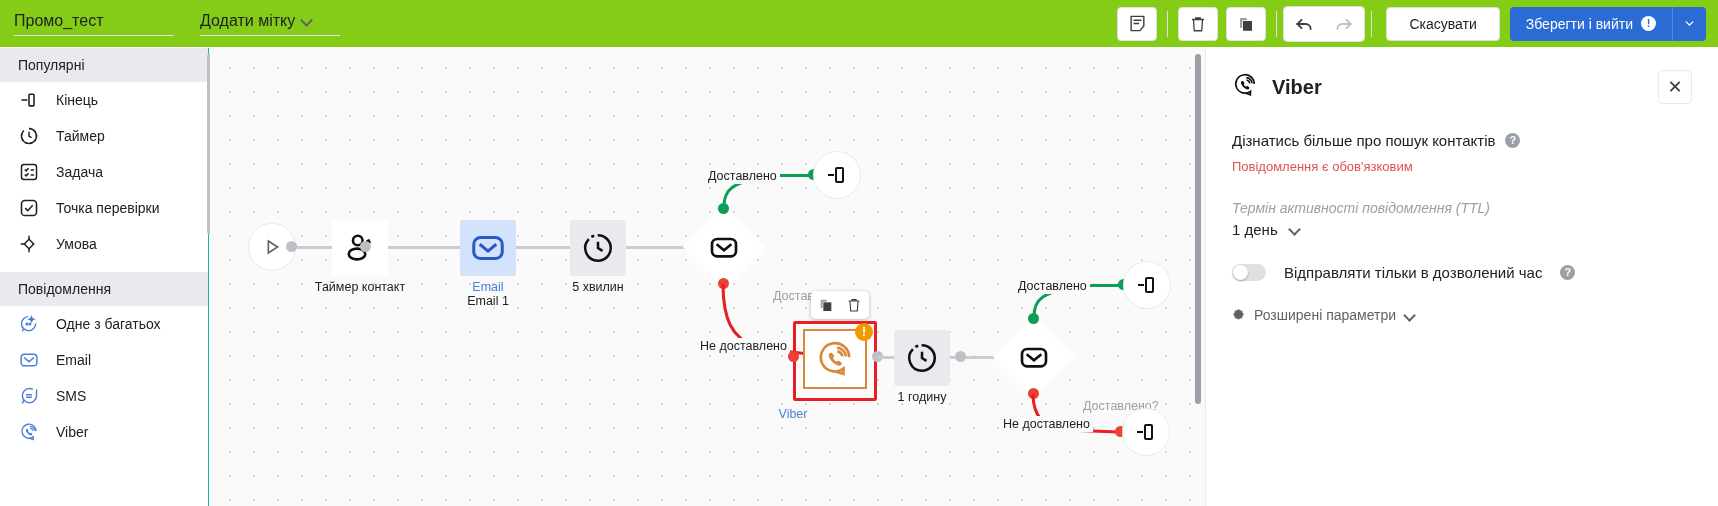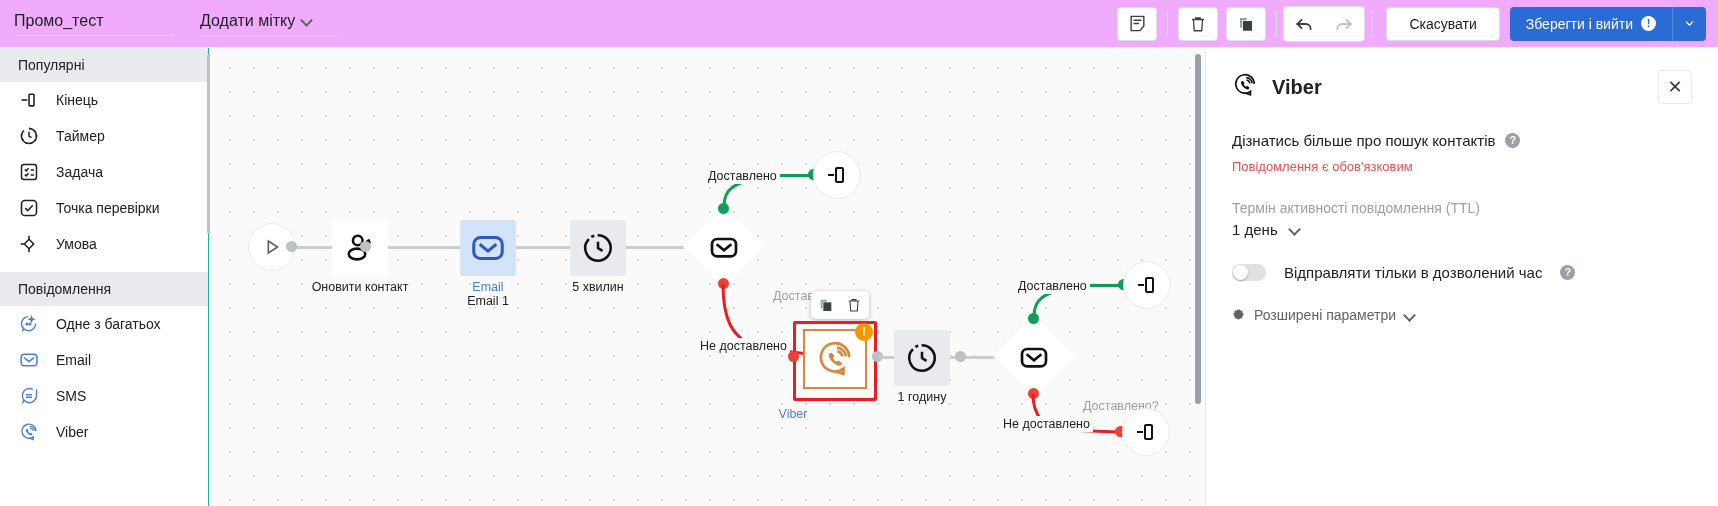--- a/index.html
+++ b/index.html
@@ -9,21 +9,21 @@
     font-family:"Liberation Sans", sans-serif;
     background:#ffffff;
     color:#202124;
     overflow:hidden;
   }
   .app { position:relative; width:1718px; height:506px; }
 
   
   .topbar {
     position:absolute; left:0; top:0; width:1718px; height:48px;
-    background:#f0abfc; display:flex; align-items:center;
+    background:#84cc16; display:flex; align-items:center;
     border-bottom:1px solid #ffffff;
   }
   .name-field {
     margin-left:14px; width:160px; border-bottom:1px solid #dadce0;
     padding-bottom:5px; font-size:16px; color:#202124;
   }
   .tag-field {
     margin-left:26px; width:140px; border-bottom:1px solid #e3e4e6;
     padding-bottom:5px; font-size:16px; color:#202124;
     display:flex; align-items:center; gap:7px;
@@ -175,21 +175,21 @@
     font-size:11px; font-weight:bold; display:flex; align-items:center; justify-content:center;
     line-height:1; cursor:pointer;
   }
   .select-msg-wrap {
     margin-top:20px; border:3px solid #ea1c24; border-radius:2px;
     width:196px; height:38px; display:flex; align-items:center; justify-content:center;
     cursor:pointer;
   }
   .select-msg { font-size:14px; color:#202124; }
   .err-text { margin-top:10px; font-size:13px; color:#e05252; }
-  .field-label { margin-top:26px; font-size:14px; color:#9aa0a6; }
+  .field-label { margin-top:26px; font-size:14px; color:#9aa0a6;font-style:italic; }
   .ttl-row { margin-top:5px; display:flex; align-items:center; gap:12px; font-size:15px; color:#202124; cursor:pointer; }
   .toggle-row { margin-top:26px; display:flex; align-items:center; gap:18px; }
   .toggle {
     width:34px; height:17px; border-radius:9px; background:#e0e0e0; position:relative; cursor:pointer;
   }
   .toggle::after {
     content:""; position:absolute; left:1px; top:1px; width:15px; height:15px; border-radius:50%;
     background:#fff; box-shadow:0 1px 2px rgba(0,0,0,.3);
   }
   .toggle-label { font-size:15px; color:#202124; }
@@ -382,21 +382,21 @@
 
     <div class="node" style="left:122px; top:172px;">
       <div class="nbox white">
         <svg width="36" height="36" viewBox="0 0 24 24" fill="none" stroke="#111" stroke-width="1.7">
           <circle cx="10.5" cy="7" r="3.2"></circle>
             <ellipse cx="10" cy="16" rx="5.5" ry="3.6"></ellipse>
           <path d="M16 7.5a2 2 0 1 1-1.2 3.6" stroke-width="1.5"></path>
             <path d="M17.6 6.2l.5 1.6-1.6-.3"></path>
         </svg>
       </div>
-      <div class="nlabel">Оновити контакт</div>
+      <div class="nlabel">Таймер контакт</div>
     </div>
     <div class="dot grey" style="left:150px; top:193px;"></div>
     <div class="dot grey" style="left:262px; top:193px;"></div>
 
     <div class="node" style="left:250px; top:172px;">
       <div class="nbox blue">
         <svg width="36" height="36" viewBox="0 0 24 24" fill="none" stroke="#2a56c6" stroke-width="2">
             <rect x="2.5" y="5" width="19" height="14" rx="4.5"></rect>
             <path d="M6.5 9.5l5.5 4.6 5.5-4.6"></path>
           </svg>

